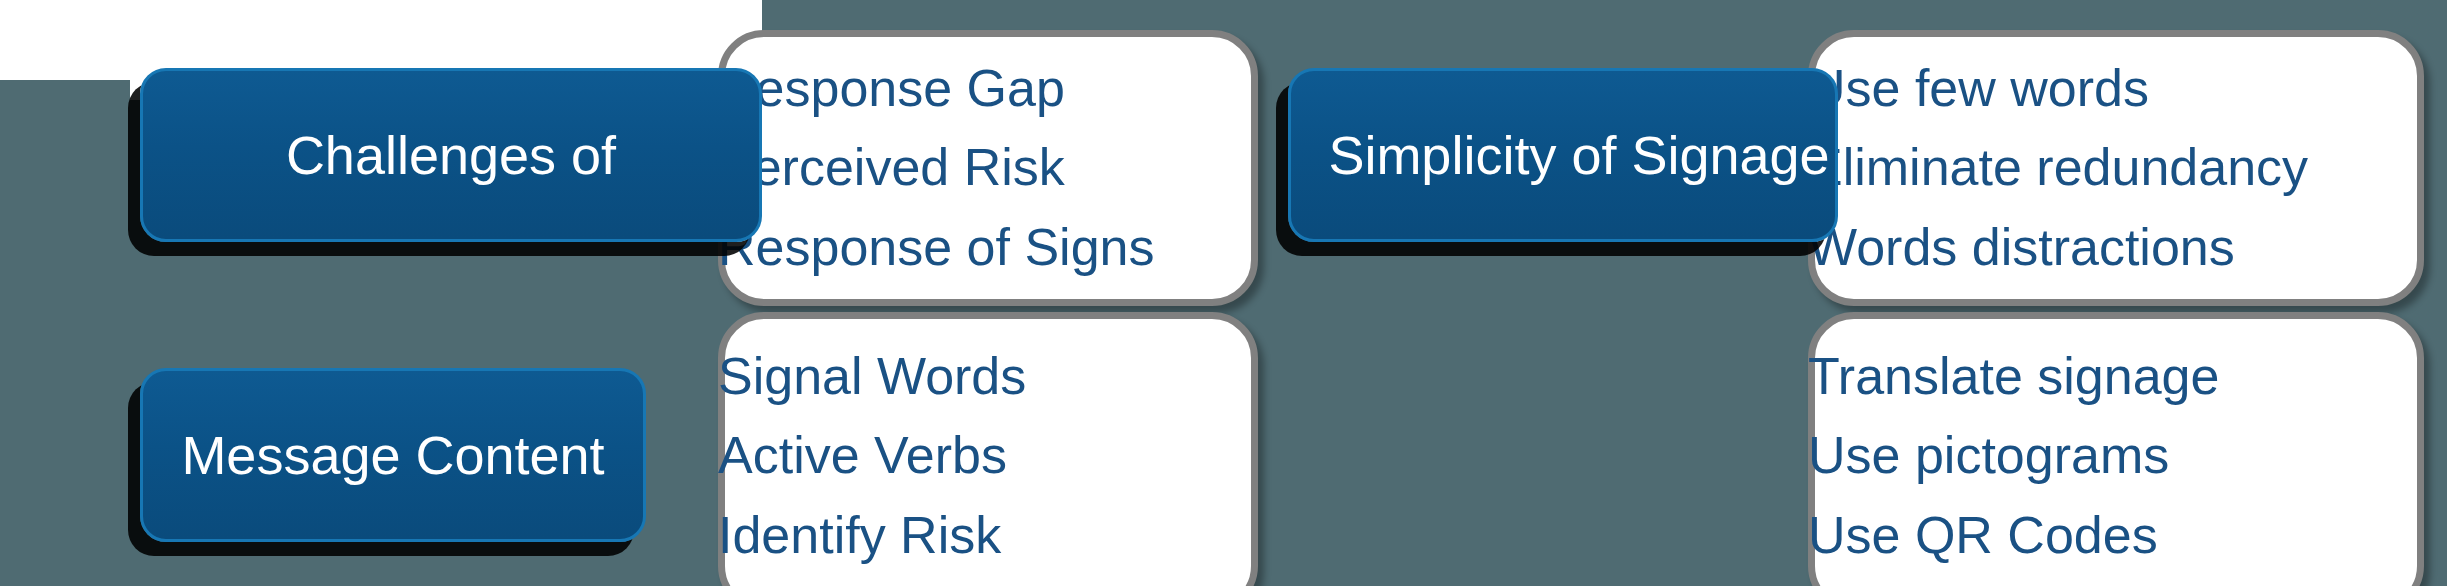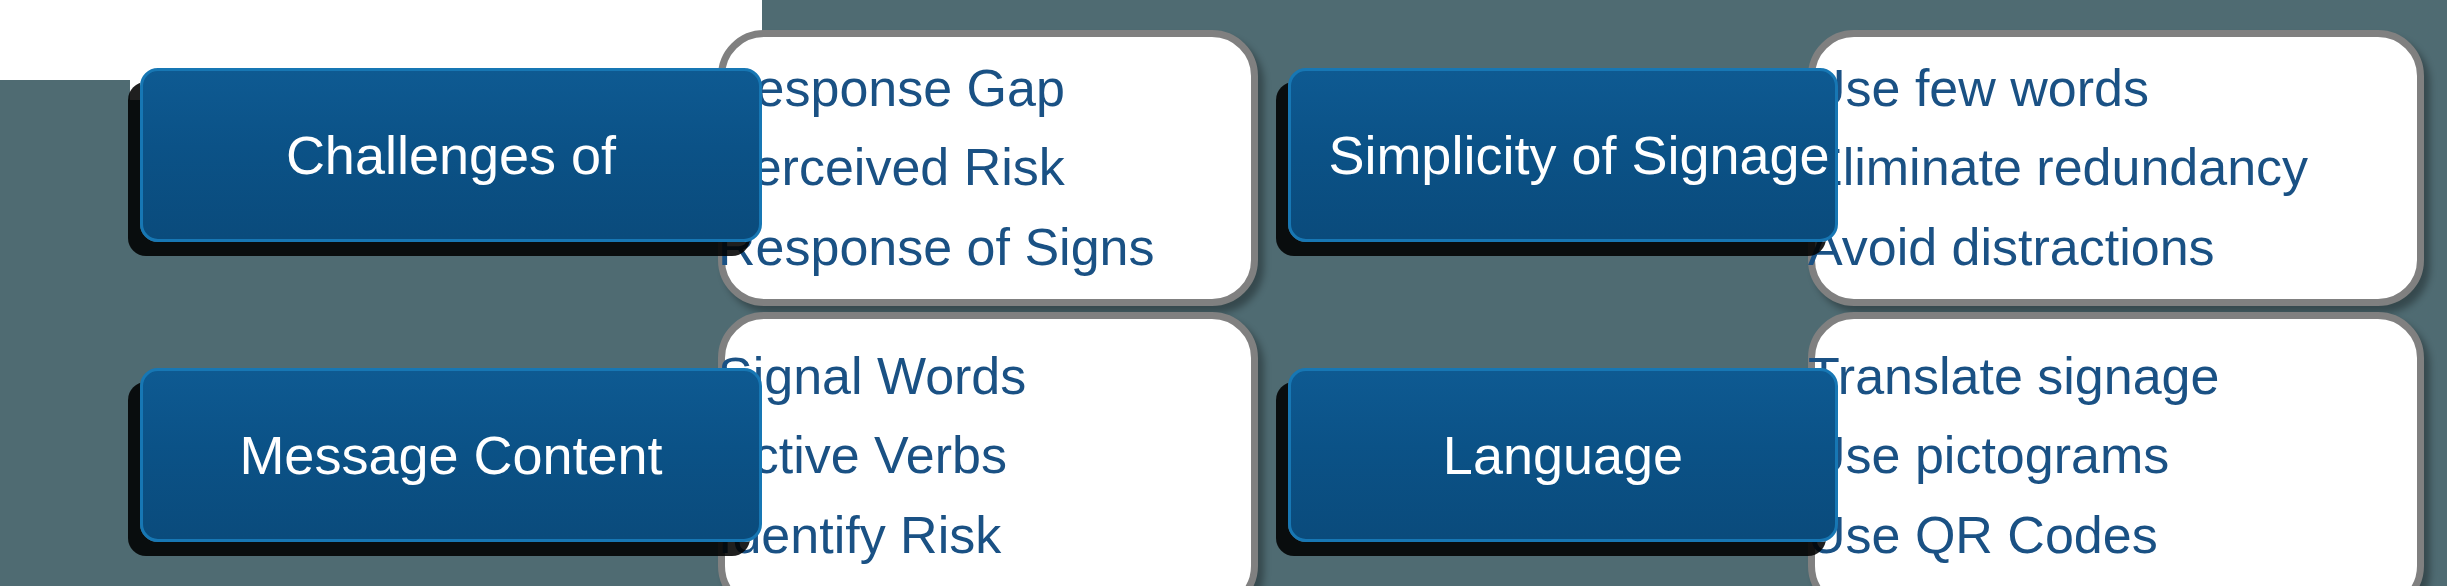--- a/index.html
+++ b/index.html
@@ -34,21 +34,21 @@
     line-height:1.52;
     white-space:nowrap;
   }
   .card-list span{display:block;}
 
   
   .blue{
     position:absolute;
     background:linear-gradient(180deg,#0E5A92 0%,#0B5287 45%,#0A4B7C 100%);
     border:3px solid #1777B4;
-    border-radius:18px;
+    border-radius:26px;
     box-sizing:border-box;
     display:flex;align-items:center;justify-content:center;
     color:#ffffff;
     font-size:54px;
     white-space:nowrap;
     box-shadow:-12px 14px 0 rgba(0,0,0,.88);
   }
 
   
   
@@ -56,21 +56,21 @@
   #list-1{left:718px;top:30px;width:540px;height:276px;}
   #blue-1{left:140px;top:68px;width:622px;height:174px;}
 
   #card-2{left:1808px;top:30px;width:616px;height:276px;}
   #list-2{left:1808px;top:30px;width:616px;height:276px;}
   #blue-2{left:1288px;top:68px;width:550px;height:174px;padding-left:32px;}
 
   
   #card-3{left:718px;top:312px;width:540px;height:300px;}
   #list-3{left:718px;top:312px;width:540px;height:288px;}
-  #blue-3{left:140px;top:368px;width:622px;height:174px;}
+  #blue-3{left:140px;top:368px;width:506px;height:174px;}
 
   #card-4{left:1808px;top:312px;width:616px;height:300px;}
   #list-4{left:1808px;top:312px;width:616px;height:288px;}
   #blue-4{left:1288px;top:368px;width:550px;height:174px;}
 </style>
 </head>
 <body>
 
 <div class="stage">
 
@@ -85,21 +85,21 @@
     <span>Response of Signs</span>
   </div>
   <div class="blue" id="blue-1">
     <span>Challenges of</span>
   </div>
 
   <div class="card" id="card-2"></div>
   <div class="card-list" id="list-2">
     <span>Use few words</span>
     <span>Eliminate redundancy</span>
-    <span>Avoid distractions</span>
+    <span>Words distractions</span>
   </div>
   <div class="blue" id="blue-2">
     <span>Simplicity of Signage</span>
   </div>
 
   <div class="card" id="card-3"></div>
   <div class="card-list" id="list-3">
     <span>Signal Words</span>
     <span>Active Verbs</span>
     <span>Identify Risk</span>
@@ -107,17 +107,14 @@
   <div class="blue" id="blue-3">
     <span>Message Content</span>
   </div>
 
   <div class="card" id="card-4"></div>
   <div class="card-list" id="list-4">
     <span>Translate signage</span>
     <span>Use pictograms</span>
     <span>Use QR Codes</span>
   </div>
-  <div class="blue" id="blue-4">
-    <span>Language</span>
-  </div>
 
 </div>
 
 </body></html>

